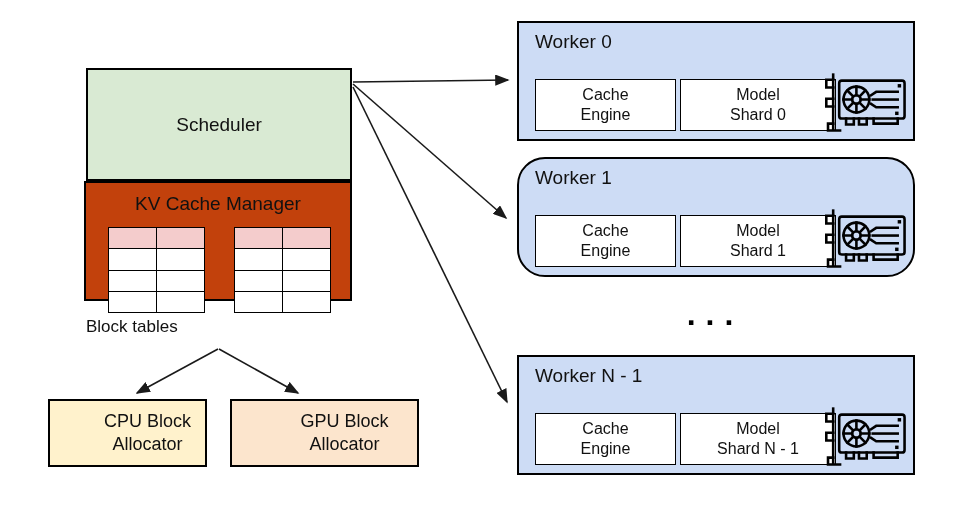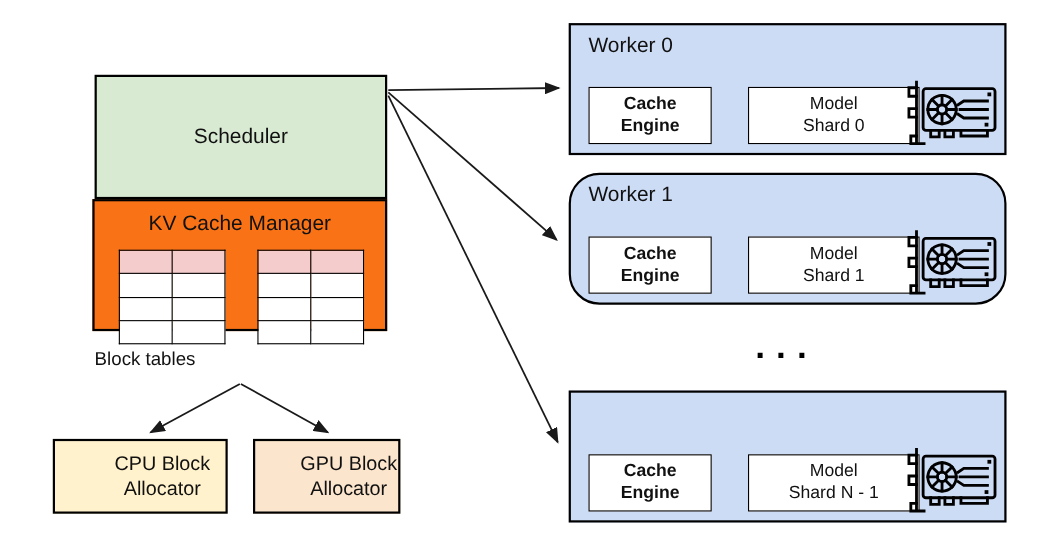--- a/index.html
+++ b/index.html
@@ -5,40 +5,40 @@
   html,body{margin:0;padding:0;background:#ffffff;}
   .canvas{
     position:relative;width:958px;height:508px;background:#ffffff;
     font-family:"Liberation Sans","DejaVu Sans",sans-serif;color:#111;overflow:hidden;
   }
   .box{position:absolute;box-sizing:border-box;border:2px solid #000;}
   
   .scheduler{left:86px;top:25px;width:266px;height:113px;background:#d9ead3;
     display:flex;align-items:center;justify-content:center;font-size:19px;margin-top:43px;}
   
-  .kv{left:84px;top:181px;width:268px;height:120px;background:#f97316;}
+  .kv{left:84px;top:181px;width:268px;height:120px;background:#c2410c;}
   .kv-title{position:absolute;top:10px;left:0;width:100%;text-align:center;font-size:19px;}
   .btable{position:absolute;top:44px;height:86px;border-collapse:collapse;border-spacing:0;}
   .btable td{border:1.6px solid #000;width:47px;height:19px;padding:0;background:#fff;}
   .btable tr.hl td{background:#f4cccc;}
   .t1{left:22px;} .t2{left:148px;}
   .kv-caption{position:absolute;top:134px;left:0;width:100%;font-size:17px;}
   
   .alloc{display:flex;align-items:center;justify-content:center;text-align:center;
     font-size:18px;line-height:1.3;white-space:pre-line;padding-left:40px;}
   .cpu{left:48px;top:399px;width:159px;height:68px;background:#fff2cc;}
-  .gpu{left:230px;top:399px;width:134px;height:68px;background:#fce5cd;}
+  .gpu{left:230px;top:399px;width:189px;height:68px;background:#fce5cd;}
   
   .worker{width:398px;height:120px;left:517px;background:#cddcf5;}
   .w0{top:21px;} .w1{top:157px;border-radius:28px;} .wn{top:355px;}
   .worker-title{position:absolute;left:16px;top:8px;font-size:19px;}
   .inner{position:absolute;top:56px;height:52px;background:#fff;border:1.7px solid #000;
     box-sizing:border-box;display:flex;align-items:center;justify-content:center;
     text-align:center;font-size:16px;line-height:1.25;white-space:pre-line;}
-  .cache-eng{left:16px;width:112px;font-weight:bold;}
+  .cache-eng{left:16px;width:141px;}
   .model-shard{left:161px;width:156px;}
   .gpu-icon{position:absolute;left:303px;top:48px;width:86px;height:64px;}
   
   .dots{position:absolute;left:655px;top:296px;width:120px;text-align:center;
     font-size:32px;font-weight:bold;letter-spacing:10px;color:#000;}
   
   .arrows{position:absolute;left:0;top:0;width:958px;height:508px;pointer-events:none;}
   .hidden-defs{position:absolute;width:0;height:0;overflow:hidden;}
 </style>
 </head>
@@ -171,20 +171,21 @@
 Shard 1</span>
     </div>
     <svg class="gpu-icon">
         <use href="#gpu-card"></use>
       </svg>
   </div>
 
   <div class="dots">...</div>
 
   <div class="box worker wn">
+    <div class="worker-title">Worker N - 1</div>
     <div class="inner cache-eng">
       <span>Cache
 Engine</span>
     </div>
     <div class="inner model-shard">
       <span>Model
 Shard N - 1</span>
     </div>
     <svg class="gpu-icon">
         <use href="#gpu-card"></use>

